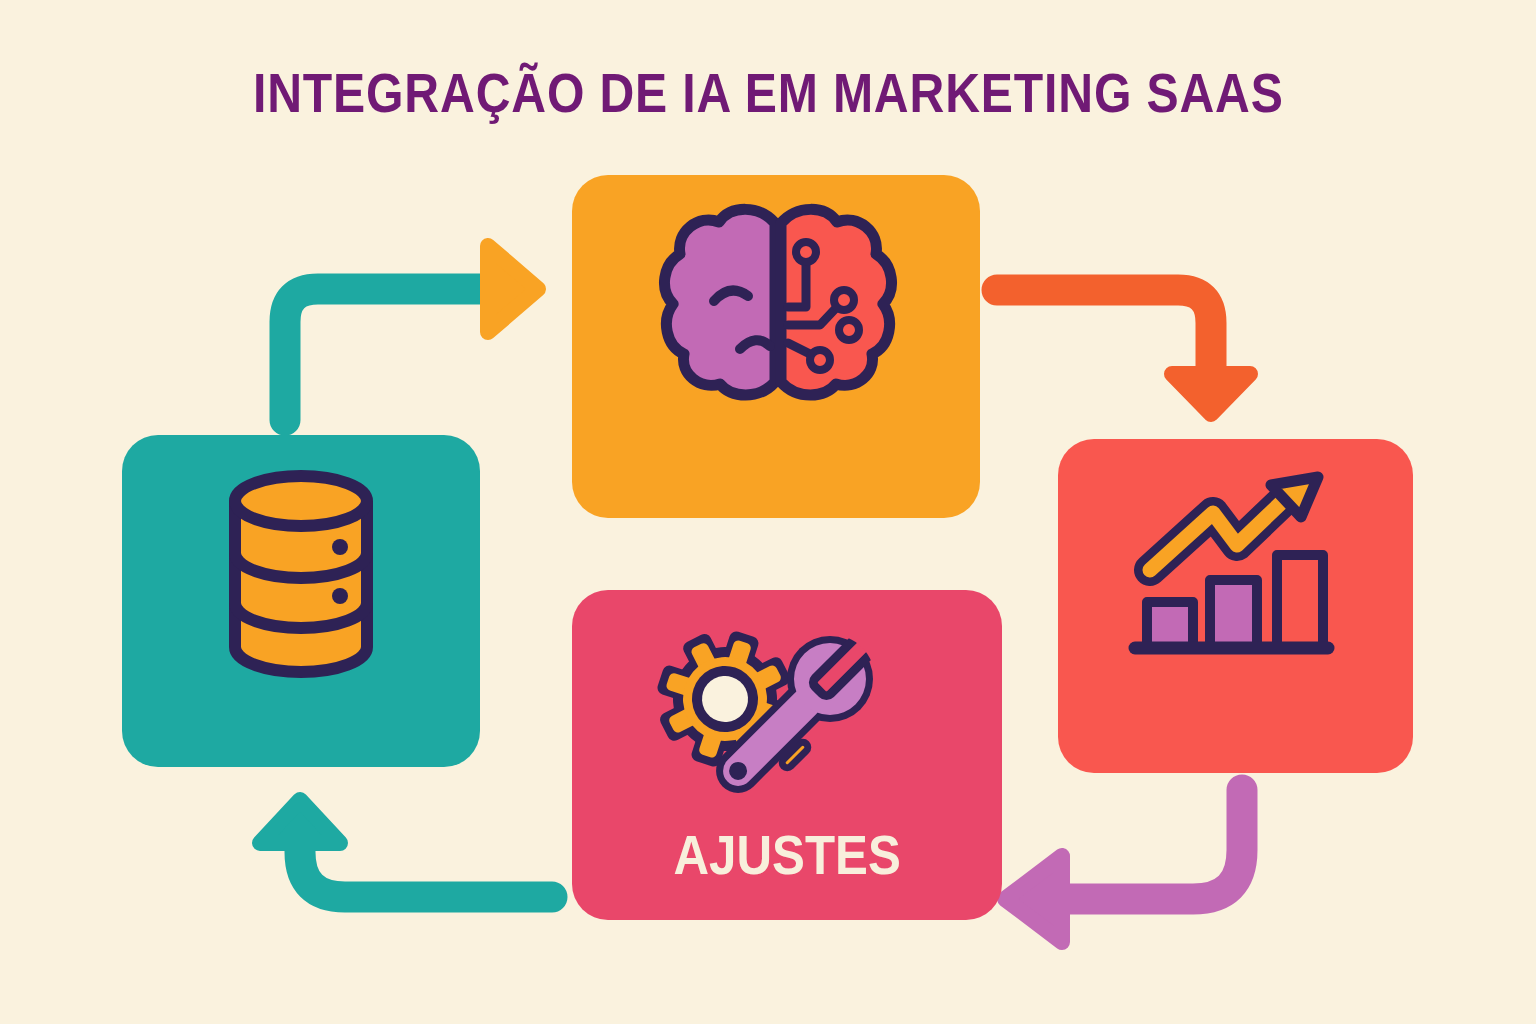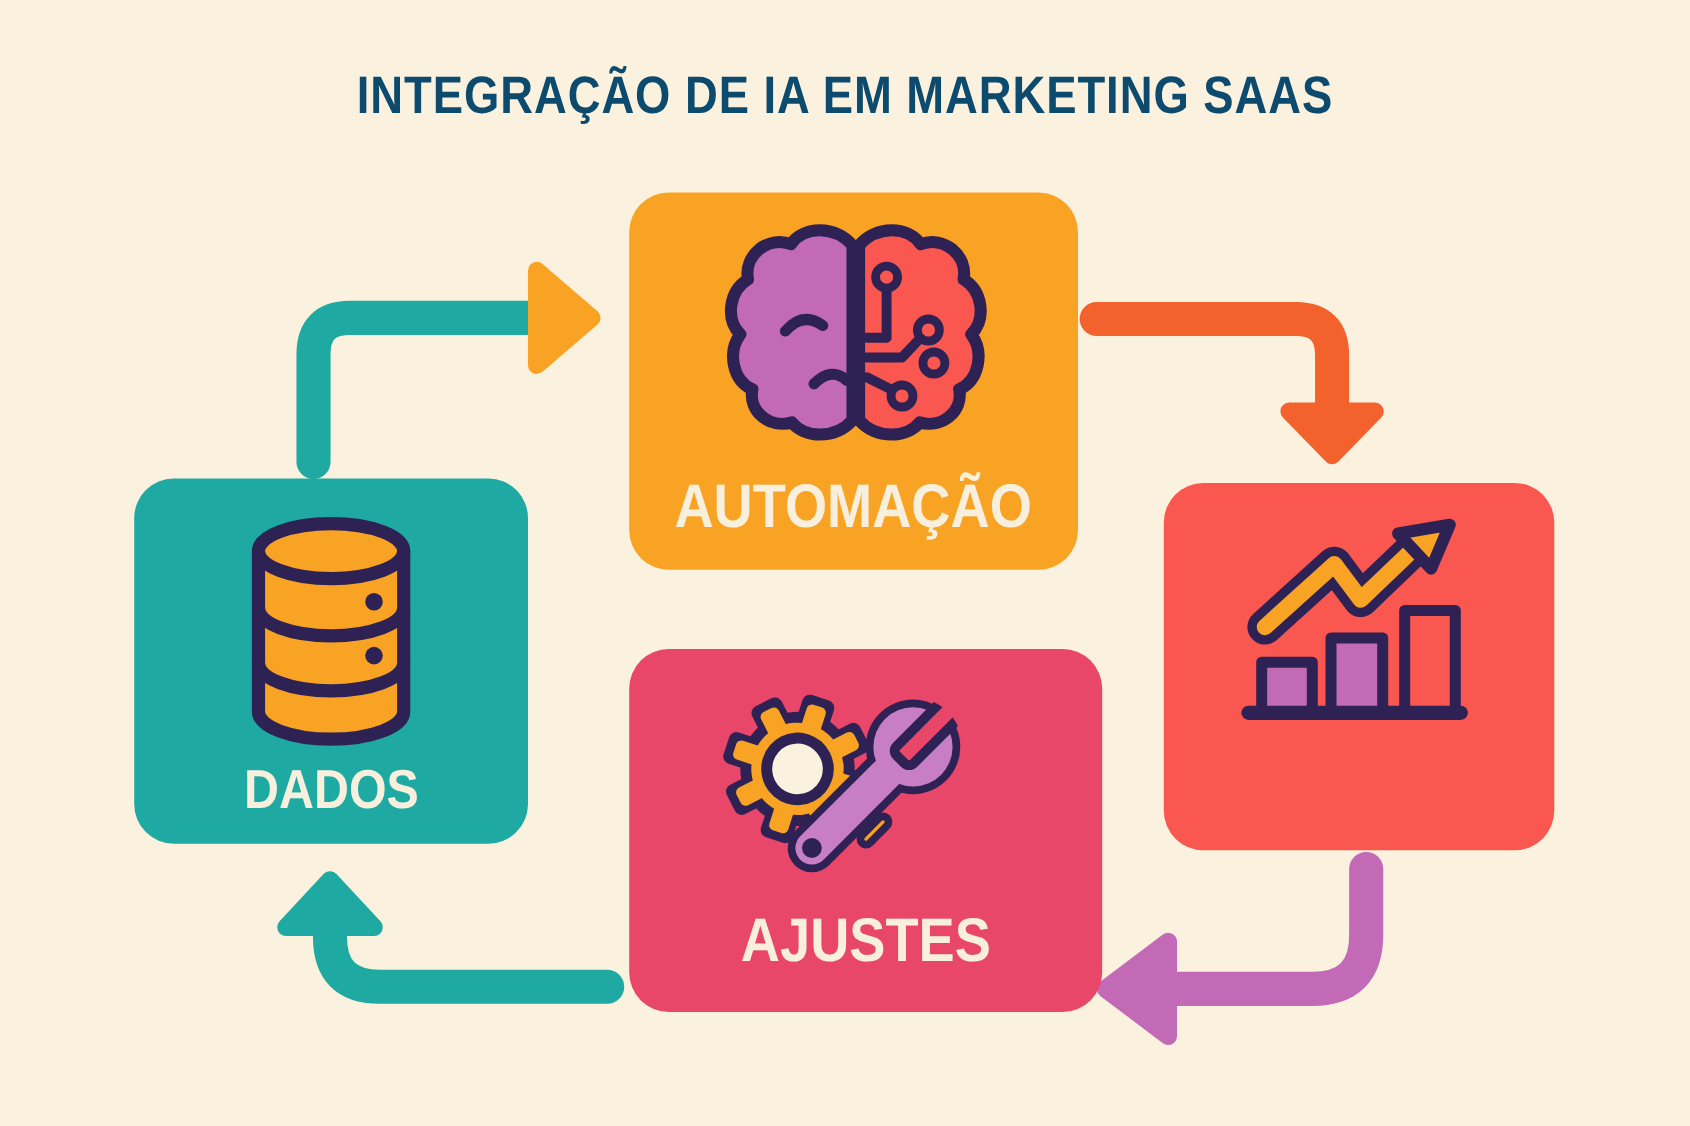--- a/index.html
+++ b/index.html
@@ -3,21 +3,21 @@
 <meta charset="utf-8">
 <style>
   html,body{margin:0;padding:0;}
   body{
     width:1536px;height:1024px;position:relative;overflow:hidden;
     background:#FAF2DE;
     font-family:"Liberation Sans", sans-serif;
   }
   .title{
     position:absolute;left:0;top:60px;width:1536px;text-align:center;
-    color:#0c4a6e;font-weight:bold;font-size:48px;letter-spacing:1px;
+    color:#701a75;font-weight:bold;font-size:56px;letter-spacing:1px;
   }
   .title > span{display:inline-block;transform:scaleX(0.86);transform-origin:center;}
   .arrows{position:absolute;left:0;top:0;}
   .node{position:absolute;border-radius:36px;}
   .node-dados{left:122px;top:435px;width:358px;height:332px;background:#1EA9A2;}
   .node-automacao{left:572px;top:175px;width:408px;height:343px;background:#F9A324;}
   .node-analise{left:1058px;top:439px;width:355px;height:334px;background:#F9574F;}
   .node-ajustes{left:572px;top:590px;width:406px;height:330px;background:#E9476A;padding-left:24px;}
   .node .icon{position:absolute;}
   .node .label{
@@ -62,23 +62,20 @@
 
 <div class="node node-dados">
   <svg class="icon" style="left:96px;top:30px;" width="166" height="215" viewBox="0 0 166 215">
     <path d="M17,36 L17,182 A66,25 0 0 0 149,182 L149,36" fill="#F9A324" stroke="#2E2255" stroke-width="12" stroke-linejoin="round"></path>
     <ellipse cx="83" cy="36" rx="66" ry="25" fill="#F9A324" stroke="#2E2255" stroke-width="12"></ellipse>
     <path d="M17,88 A66,25 0 0 0 149,88" fill="none" stroke="#2E2255" stroke-width="12"></path>
     <path d="M17,138 A66,25 0 0 0 149,138" fill="none" stroke="#2E2255" stroke-width="12"></path>
     <circle cx="122" cy="82" r="8" fill="#2E2255"></circle>
     <circle cx="122" cy="131" r="8" fill="#2E2255"></circle>
   </svg>
-  <div class="label label-dados">
-    <span>DADOS</span>
-  </div>
 </div>
 
 <div class="node node-automacao">
   <svg class="icon" style="left:86px;top:20px;" width="240" height="212" viewBox="0 0 240 212">
 
     <path d="M117,28
              C101,10 73,10 61,27
              C40,19 18,37 22,59
              C5,69 1,95 15,109
              C3,125 8,151 26,159
@@ -97,23 +94,20 @@
     <path d="M82,154 Q98,138 112,151" fill="none" stroke="#2E2255" stroke-width="10" stroke-linecap="round"></path>
 
     <path d="M148,66 L148,112 L130,112" fill="none" stroke="#2E2255" stroke-width="9" stroke-linecap="round" stroke-linejoin="round"></path>
     <circle cx="148" cy="57" r="10" fill="#F9574F" stroke="#2E2255" stroke-width="8"></circle>
     <path d="M130,130 L162,130 L178,113" fill="none" stroke="#2E2255" stroke-width="9" stroke-linecap="round" stroke-linejoin="round"></path>
     <circle cx="186" cy="105" r="10" fill="#F9574F" stroke="#2E2255" stroke-width="8"></circle>
     <circle cx="191" cy="135" r="10" fill="#F9574F" stroke="#2E2255" stroke-width="8"></circle>
     <path d="M130,148 L152,159" fill="none" stroke="#2E2255" stroke-width="9" stroke-linecap="round"></path>
     <circle cx="162" cy="165" r="10" fill="#F9574F" stroke="#2E2255" stroke-width="8"></circle>
   </svg>
-  <div class="label label-automacao">
-    <span>AUTOMAÇÃO</span>
-  </div>
 </div>
 
 <div class="node node-analise">
   <svg class="icon" style="left:67px;top:16px;" width="215" height="205" viewBox="0 0 215 205">
 
     <rect x="22" y="147" width="46" height="46" fill="#C26AB5" stroke="#2E2255" stroke-width="10" stroke-linejoin="round"></rect>
     <rect x="85" y="125" width="47" height="68" fill="#C26AB5" stroke="#2E2255" stroke-width="10" stroke-linejoin="round"></rect>
     <rect x="152" y="100" width="46" height="93" fill="none" stroke="#2E2255" stroke-width="10" stroke-linejoin="round"></rect>
 
     <path d="M10,193 L203,193" stroke="#2E2255" stroke-width="13" stroke-linecap="round"></path>

